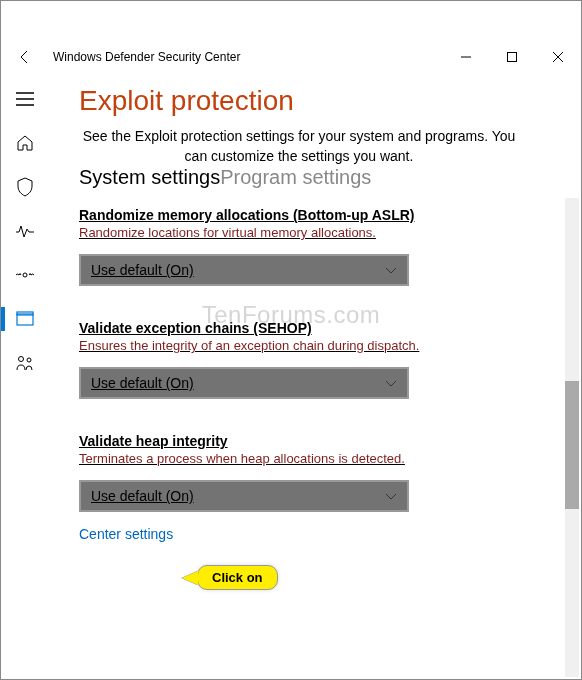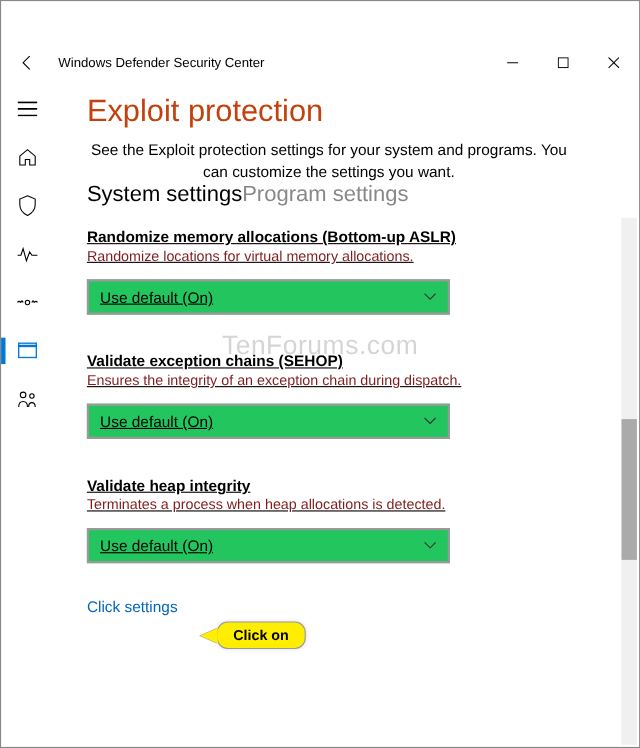--- a/index.html
+++ b/index.html
@@ -25,21 +25,21 @@
     
     .tabs { display: flex; margin-bottom: 18px; }
     .tab { font-size: 20px; color: #888; cursor: pointer; }
     .tab.active { color: #000; }
     
     .settings-scroll { position: relative; }
     .setting-block { margin-bottom: 34px; text-decoration: underline; }
     .setting-title { font-size: 14px; font-weight: 600; color: #000; margin-bottom: 2px; }
     .setting-desc { font-size: 13px; color: #7f1d1d; margin-bottom: 14px; }
     
-    .dropdown { width: 330px; height: 32px; border: 2px solid #999; display: flex; align-items: center; padding: 0 10px; cursor: pointer; background: #22c55e; position: relative; }
+    .dropdown { width: 330px; height: 32px; border: 2px solid #999; display: flex; align-items: center; padding: 0 10px; cursor: pointer; background: #737373; position: relative; }
     .dropdown-text { font-size: 14px; color: #000; }
     .dropdown-chev { margin-left: auto; }
     
     .export-link { font-size: 14px; color: #0067c0; cursor: pointer; display: inline-block; }
     
     .scrollbar-track { position: absolute; right: 2px; top: 197px; bottom: 2px; width: 14px; background: #f0f0f0; }
     .scrollbar-thumb { position: absolute; right: 2px; width: 14px; background: #aaa; top: 380px; height: 128px; cursor: pointer; }
     
     .watermark { position: absolute; top: 300px; left: 50%; transform: translateX(-50%); font-size: 24px; color: rgba(150,150,150,0.4); pointer-events: none; font-weight: 400; letter-spacing: 0.5px; }
     
@@ -154,32 +154,32 @@
         <div class="setting-title">Validate exception chains (SEHOP)</div>
         <div class="setting-desc">Ensures the integrity of an exception chain during dispatch.</div>
         <div class="dropdown">
           <span class="dropdown-text">Use default (On)</span>
           <span class="dropdown-chev"><svg width="12" height="8" viewBox="0 0 12 8">
                 <path d="M1 1 L6 6 L11 1" stroke="#333" stroke-width="1" fill="none"></path>
               </svg></span>
         </div>
       </div>
       
-      <div class="setting-block" style="margin-bottom:31px">
+      <div class="setting-block" style="margin-bottom:13px">
         <div class="setting-title">Validate heap integrity</div>
         <div class="setting-desc">Terminates a process when heap allocations is detected.</div>
         <div class="dropdown">
           <span class="dropdown-text">Use default (On)</span>
           <span class="dropdown-chev"><svg width="12" height="8" viewBox="0 0 12 8">
                 <path d="M1 1 L6 6 L11 1" stroke="#333" stroke-width="1" fill="none"></path>
               </svg></span>
         </div>
       </div>
       
-      <span class="export-link">Click settings</span>
+      <span class="export-link">Center settings</span>
     </div>
   </div>
 </div>
 
 <div class="scrollbar-track"></div>
 <div class="scrollbar-thumb"></div>
 
 <div class="watermark">TenForums.com</div>
 
 <div class="callout">

